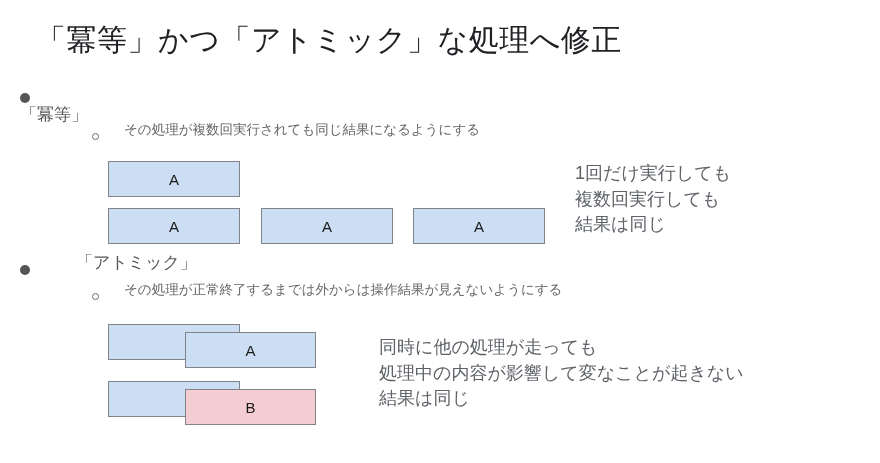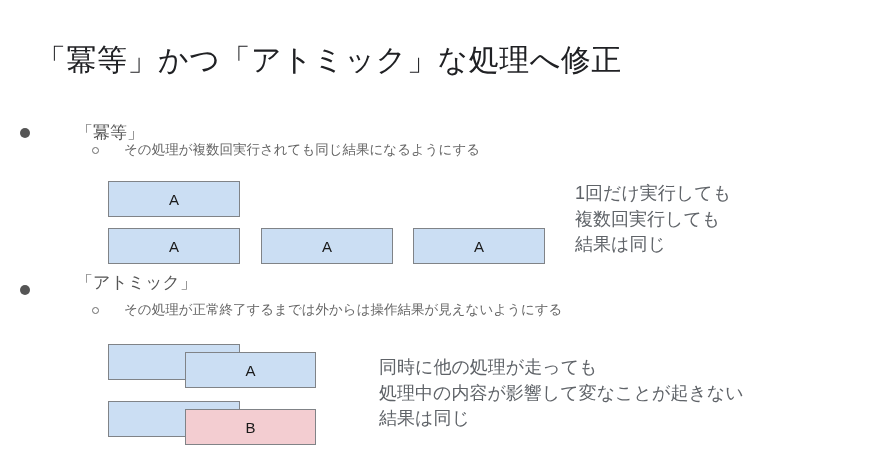--- a/index.html
+++ b/index.html
@@ -15,21 +15,20 @@
     font-family: "Liberation Sans", "DejaVu Sans", sans-serif;
     color: #333333;
     -webkit-font-smoothing: antialiased;
   }
 
   .slide {
     position: absolute;
     left: 0; top: 0;
     width: 880px;
     height: 350px;
-    margin-top: 20px;
   }
 
   
   .slide-title {
     position: absolute;
     left: 36px;
     top: 20px;
     font-size: 30px;
     line-height: 40px;
     color: #202124;
@@ -54,21 +53,21 @@
     background: #555555;
     margin-top: 7px;
     margin-right: 46px;
     flex: 0 0 auto;
   }
   .bullet-l1 .txt { white-space: nowrap; }
 
   .bullet-l2 {
     position: absolute;
     display: flex;
-    align-items: flex-start;
+    align-items: flex-end;
     font-size: 13.5px;
     line-height: 20px;
     color: #666666;
   }
   .bullet-l2 .marker {
     width: 7px;
     height: 7px;
     border-radius: 50%;
     border: 1.3px solid #6b6b6b;
     background: transparent;
@@ -102,21 +101,21 @@
     white-space: pre-line;
   }
 </style>
 </head>
 <body>
 
 <div class="slide">
 
   <div class="slide-title">「冪等」かつ「アトミック」な処理へ修正</div>
 
-  <div class="bullet-l1" style="left:20px; top:101px;">
+  <div class="bullet-l1" style="left:20px; top:86px;flex-direction:column;">
     <span class="marker"></span>
     <span class="txt">「冪等」</span>
   </div>
 
   <div class="bullet-l2" style="left:92px; top:120px;">
     <span class="marker"></span>
     <span class="txt">その処理が複数回実行されても同じ結果になるようにする</span>
   </div>
 
   <div class="box blue" style="left:108px; top:161px; width:132px; height:36px;">

